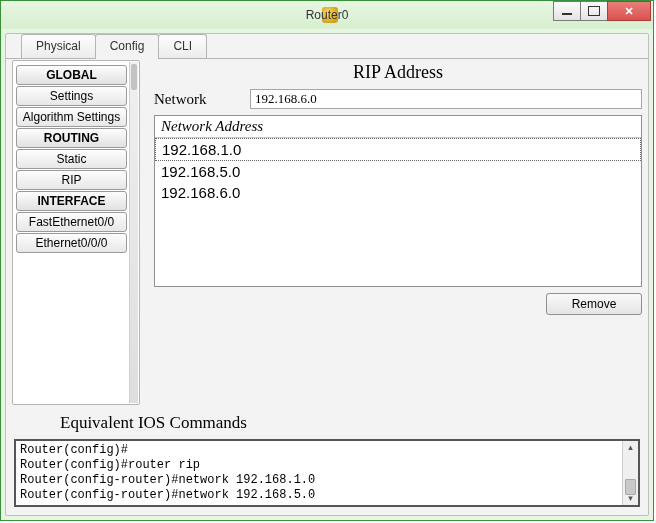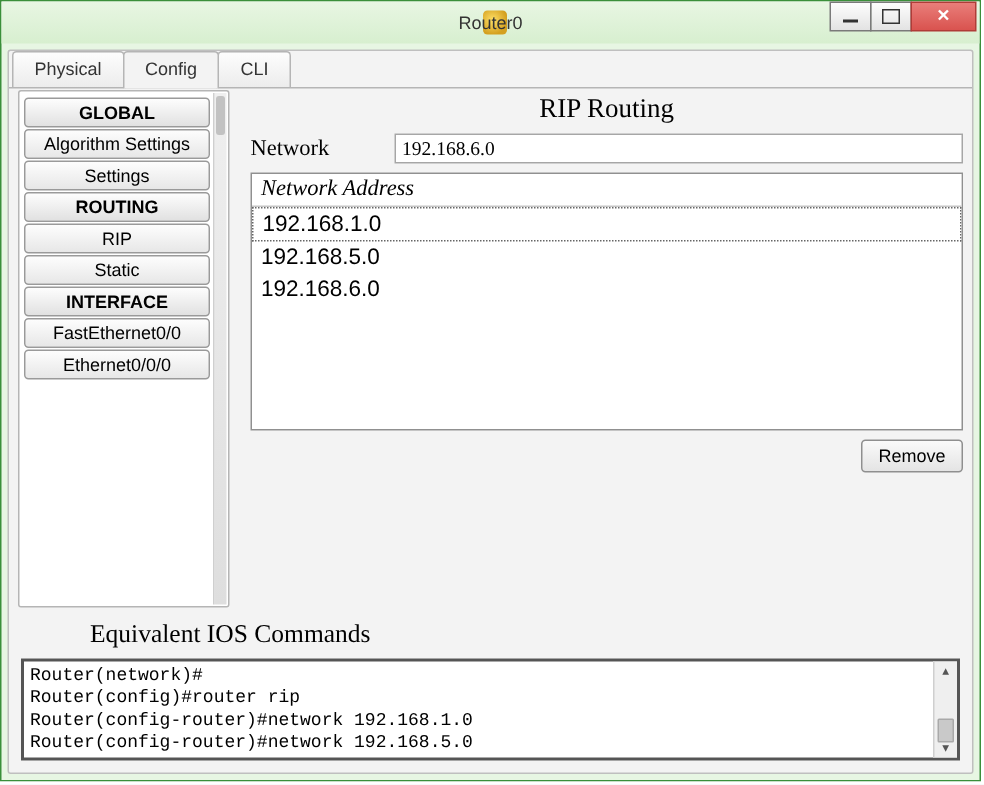--- a/index.html
+++ b/index.html
@@ -7,44 +7,44 @@
   .titlebar{height:28px;background:linear-gradient(#e8f6e3,#d7efcf);display:flex;align-items:center;position:relative;justify-content:center;}
   .titlebar .appicon{width:16px;height:16px;margin-left:6px;background:radial-gradient(circle at 40% 40%,#ffe066,#d4a020 70%);border-radius:3px;}
   .titlebar .title{position:absolute;left:0;right:0;text-align:center;font-size:12px;color:#333;}
   .winbtns{position:absolute;right:2px;top:0;display:flex;}
   .winbtn{width:28px;height:20px;border:1px solid #7a7a7a;background:linear-gradient(#fdfdfd,#e3e3e3);display:flex;align-items:center;justify-content:center;margin-left:-1px;font-size:11px;line-height:1;box-sizing:border-box;}
   .winbtn.max{}
   .winbtn.close{background:linear-gradient(#e97e7a,#d9534f);border-color:#b03c38;color:#fff;font-weight:bold;width:44px;}
   .winbtn.min span{display:block;width:10px;border-top:2px solid #333;margin-top:6px;}
   .winbtn.max span{display:block;width:10px;height:8px;border:1.5px solid #333;}
   .client{position:absolute;top:32px;left:4px;right:4px;bottom:4px;background:#f3f3f3;border:1px solid #bfbfbf;border-radius:2px;box-sizing:border-box;}
-  .tabs{display:flex;align-items:flex-end;height:24px;border-bottom:1px solid #b5b5b5;padding-left:2px;gap:0;}
+  .tabs{display:flex;align-items:flex-end;height:24px;border-bottom:1px solid #b5b5b5;padding-left:15px;gap:0;}
   .tab{padding:4px 14px 5px;border:1px solid #b5b5b5;border-bottom:none;background:linear-gradient(#fdfdfd,#ececec);border-radius:3px 3px 0 0;margin-right:-1px;font-size:12px;color:#333;cursor:pointer;}
   .tab.active{background:#f3f3f3;position:relative;top:1px;padding-bottom:6px;}
   .cfgbody{display:flex;position:absolute;top:26px;left:6px;right:6px;bottom:6px;}
-  .sidebox{width:141px;border:1px solid #b5b5b5;background:#fff;position:relative;border-radius:2px;padding:3px 3px;box-sizing:border-box;}
+  .sidebox{width:128px;border:1px solid #b5b5b5;background:#fff;position:relative;border-radius:2px;padding:3px 3px;box-sizing:border-box;}
   .sidebox::after{content:"";position:absolute;right:1px;top:1px;bottom:1px;width:8px;background:linear-gradient(#efefef,#dedede);border-left:1px solid #cfcfcf;}
   .side-scroll-thumb{position:absolute;right:2px;top:3px;width:6px;height:26px;background:#c2c2c2;border-radius:2px;z-index:1;}
   .sidecol{position:relative;z-index:2;margin-right:9px;}
   .sechead{font-weight:bold;text-align:center;padding:2px 0;border:1px solid #9a9a9a;border-radius:3px;background:linear-gradient(#fdfdfd,#e1e1e1);margin:1px 0;}
   .sidebtn{text-align:center;padding:2px 0;border:1px solid #9a9a9a;border-radius:3px;background:linear-gradient(#fdfdfd,#e7e7e7);margin:1px 0;cursor:pointer;font-size:12px;}
   .mainpane{flex:1;margin-left:14px;position:relative;}
   .paneltitle{text-align:center;font-size:18px;font-family:"Times New Roman",serif;margin:2px 0 6px;}
   .netrow{display:flex;align-items:center;gap:16px;}
   .netlabel{width:80px;font-family:"Times New Roman",serif;font-size:15px;}
   .netinput{flex:1;height:20px;border:1px solid #a6a6a6;background:#fff;padding:1px 4px;font-size:13px;font-family:"Times New Roman",serif;box-sizing:border-box;}
   .addrow{display:flex;}
   .addrow .spacer{width:258px;}
   .btn{display:block;text-align:center;padding:3px 0;border:1px solid #8f8f8f;border-radius:3px;background:linear-gradient(#fafafa,#e4e4e4);cursor:pointer;font-size:12px;box-sizing:border-box;}
   .listbox{margin-top:6px;border:1px solid #909090;background:#fff;height:170px;overflow:hidden;}
   .listhead{padding:2px 6px;border-bottom:1px solid #c5c5c5;font-family:"Times New Roman",serif;font-size:15px;background:#fff;font-style:italic;}
   .listrow{padding:2px 6px;font-family:Liberation Sans, sans-serif;font-size:15px;}
   .listrow.first{border:1px dotted #666;margin:0 0;}
   .removewrap{display:flex;justify-content:flex-end;margin-top:6px;}
-  .removewrap .btn{width:68px;}
+  .removewrap .btn{width:96px;}
   .ioslabel{position:absolute;left:8px;bottom:82px;font-family:"Times New Roman",serif;font-size:17px;margin-left:46px;}
   .iosbox{position:absolute;left:8px;right:8px;bottom:8px;height:68px;border:2px solid #555;background:#fff;box-sizing:border-box;}
   .iosinner{position:absolute;left:0;right:15px;top:0;bottom:0;overflow:hidden;padding:2px 4px;font-family:"Courier New",monospace;font-size:12px;line-height:15px;white-space:pre;}
   .iosbar{position:absolute;right:0;top:0;bottom:0;width:15px;background:#efefef;border-left:1px solid #cfcfcf;}
   .iosbar .arrow{position:absolute;left:2px;width:11px;height:11px;font-size:9px;line-height:11px;text-align:center;color:#555;}
   .iosbar .arrow.up{top:1px;}
   .iosbar .arrow.down{bottom:1px;}
   .iosbar .thumb{position:absolute;left:2px;right:2px;top:38px;height:14px;background:#c9c9c9;border:1px solid #a9a9a9;border-radius:1px;}
 </style>
 </head>
@@ -70,54 +70,54 @@
       <div class="tab">Physical</div>
       <div class="tab active">Config</div>
       <div class="tab">CLI</div>
     </div>
 
     <div class="cfgbody" style="bottom:110px;">
       <div class="sidebox">
         <div class="side-scroll-thumb"></div>
         <div class="sidecol">
           <div class="sechead">GLOBAL</div>
+          <div class="sidebtn">Settings</div>
           <div class="sidebtn">Algorithm Settings</div>
-          <div class="sidebtn">Settings</div>
           <div class="sechead">ROUTING</div>
+          <div class="sidebtn">Static</div>
           <div class="sidebtn">RIP</div>
-          <div class="sidebtn">Static</div>
           <div class="sechead">INTERFACE</div>
           <div class="sidebtn">FastEthernet0/0</div>
           <div class="sidebtn">Ethernet0/0/0</div>
         </div>
       </div>
 
       <div class="mainpane">
-        <div class="paneltitle">RIP Routing</div>
+        <div class="paneltitle">RIP Address</div>
         <div class="netrow">
           <div class="netlabel">Network</div>
           <input class="netinput" value="192.168.6.0" style="">
         </div>
 
         <div class="listbox">
           <div class="listhead">Network Address</div>
           <div class="listrow first">192.168.1.0</div>
           <div class="listrow">192.168.5.0</div>
           <div class="listrow">192.168.6.0</div>
         </div>
 
         <div class="removewrap">
           <div class="btn">Remove</div>
         </div>
       </div>
     </div>
 
     <div class="ioslabel">Equivalent IOS Commands</div>
     <div class="iosbox">
-      <div class="iosinner"><span>Router(network)#</span>
+      <div class="iosinner"><span>Router(config)#</span>
 <span>Router(config)#router rip</span>
 <span>Router(config-router)#network 192.168.1.0</span>
 <span>Router(config-router)#network 192.168.5.0</span></div>
       <div class="iosbar">
         <div class="arrow up">▴</div>
         <div class="thumb"></div>
         <div class="arrow down">▾</div>
       </div>
     </div>
 

